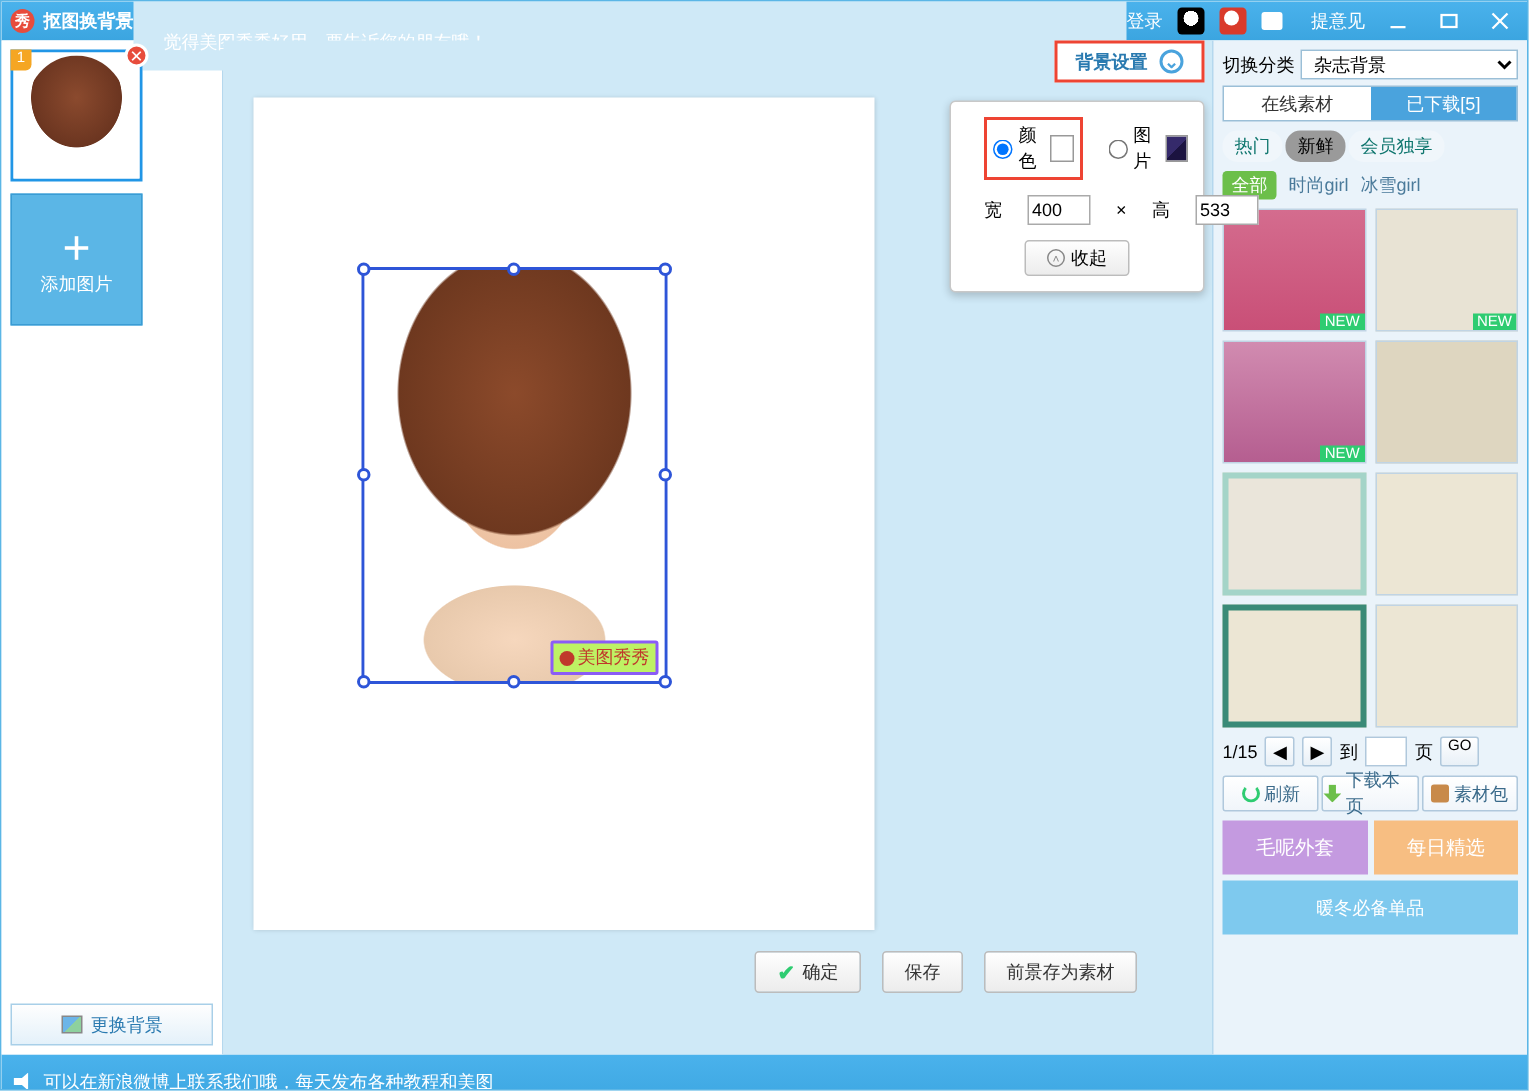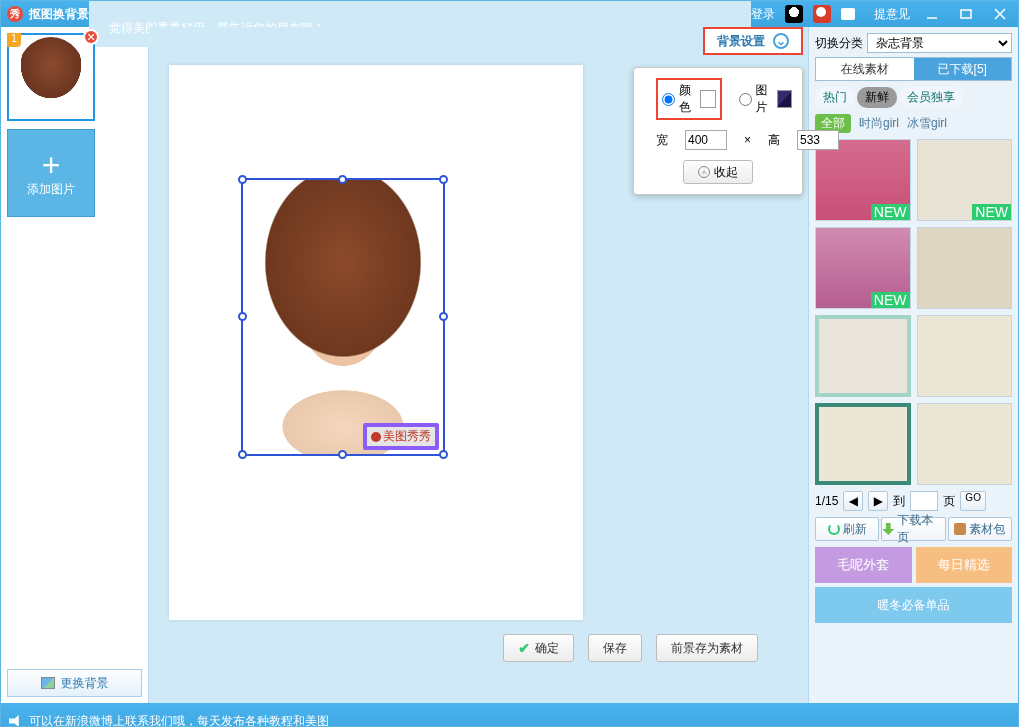--- a/index.html
+++ b/index.html
@@ -45,21 +45,21 @@
 .h-bl { bottom: -5px; left: -5px; } .h-br { bottom: -5px; right: -5px; }
 .h-tm { top: -5px; left: calc(50% - 5px); } .h-bm { bottom: -5px; left: calc(50% - 5px); }
 .h-ml { left: -5px; top: calc(50% - 5px); } .h-mr { right: -5px; top: calc(50% - 5px); }
 .portrait { position: absolute; inset: 0; overflow: hidden; }
 .portrait-inner { width: 100%; height: 100%; background:
   radial-gradient(ellipse 140px 170px at 50% 30%, #8c4a2b 0%, #6e381f 55%, transparent 56%),
   radial-gradient(ellipse 72px 90px at 50% 48%, #f6d7bd 0%, #edc2a2 60%, transparent 61%),
   radial-gradient(ellipse 100px 60px at 50% 90%, #f6d7bd 0%, #e8c9ac 60%, transparent 61%),
   #fff;
 }
-.watermark { position: absolute; right: 4px; bottom: 4px; background: #e5e5e5; border: 4px solid #8b5cf6; padding: 1px 4px; font-size: 10px; color: #c0392b; border-radius: 2px; display: flex; align-items: center; gap: 2px; }
+.watermark { position: absolute; right: 4px; bottom: 4px; background: #bef264; border: 2px solid #8b5cf6; padding: 1px 4px; font-size: 10px; color: #c0392b; border-radius: 2px; display: flex; align-items: center; gap: 2px; }
 .watermark .dot { width: 10px; height: 10px; background: #c0392b; border-radius: 50%; display: inline-block; }
 
 .bottom-bar { width: 100%; display: flex; justify-content: flex-end; gap: 14px; margin-top: 14px; padding-right: 30px; }
 .btn { height: 28px; padding: 0 14px; background: linear-gradient(#fefefe, #ececec); border: 1px solid #bcbcbc; border-radius: 3px; cursor: pointer; display: flex; align-items: center; gap: 5px; color: #333; }
 .btn .check { color: #2ecc71; font-size: 14px; font-weight: bold; }
 
 
 .bg-settings-wrap { position: absolute; top: 0px; right: 5px; z-index: 10; }
 .bg-settings-btn { width: 100px; height: 28px; border: 2px solid #e43; background: #fff; display: flex; align-items: center; justify-content: center; gap: 8px; color: #2a7ab0; font-weight: bold; cursor: pointer; margin-left: auto; margin-bottom: 12px; }
 .bg-settings-btn .chev { width: 16px; height: 16px; border: 2px solid #4aa3dd; border-radius: 50%; display: flex; align-items: center; justify-content: center; color: #4aa3dd; }
@@ -82,21 +82,21 @@
 .tab.active { background: #fff; color: #333; }
 .filter-row { display: flex; gap: 2px; margin: 6px 0; }
 .pill { padding: 2px 8px; border-radius: 10px; cursor: pointer; color: #0f766e; background: #f0f6fb; }
 .pill.active { background: #9a9a9a; color: #000000; }
 .tag-row { display: flex; gap: 8px; margin-bottom: 6px; align-items: center; }
 .tag { cursor: pointer; color: #4a7a9a; }
 .tag.active { background: #6cbf4a; color: #fff; padding: 1px 6px; border-radius: 3px; }
 
 .tpl-grid { display: grid; grid-template-columns: 1fr 1fr; gap: 6px; }
 .tpl { height: 82px; border: 1px solid #c0d4e4; background: #f5f0e8; position: relative; cursor: pointer; overflow: hidden; }
-.tpl .new { position: absolute; bottom: 0; right: 0; background: #2ecc71; color: #fff; font-size: 14px; padding: 0 3px; }
+.tpl .new { position: absolute; bottom: 0; right: 0; background: #2ecc71; color: #fff; font-size: 10px; padding: 0 3px; }
 .tpl1 { background: linear-gradient(#d46c8e, #c94f77); }
 .tpl2 { background: #e8e3d4; }
 .tpl3 { background: linear-gradient(#d18bb0, #b55e90); }
 .tpl4 { background: #ded6c0; }
 .tpl5 { background: #eae5da; border: 4px solid #a4d4c8; }
 .tpl6 { background: #ece6d4; }
 .tpl7 { background: #ece6d4; border: 4px solid #3a8a77; }
 .tpl8 { background: #ece6d4; }
 
 .pager { display: flex; align-items: center; gap: 5px; margin: 6px 0; }

